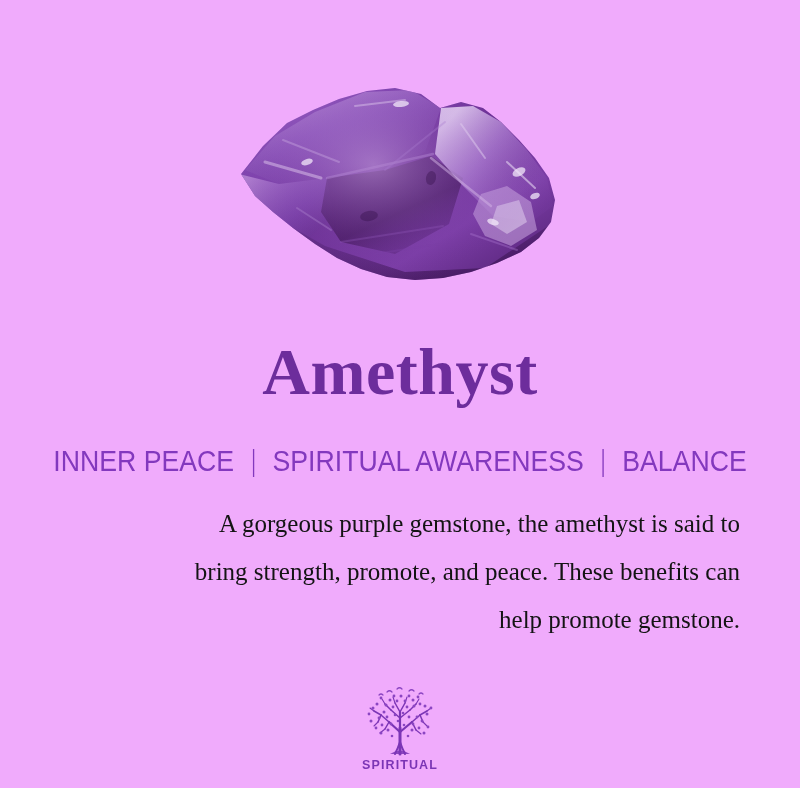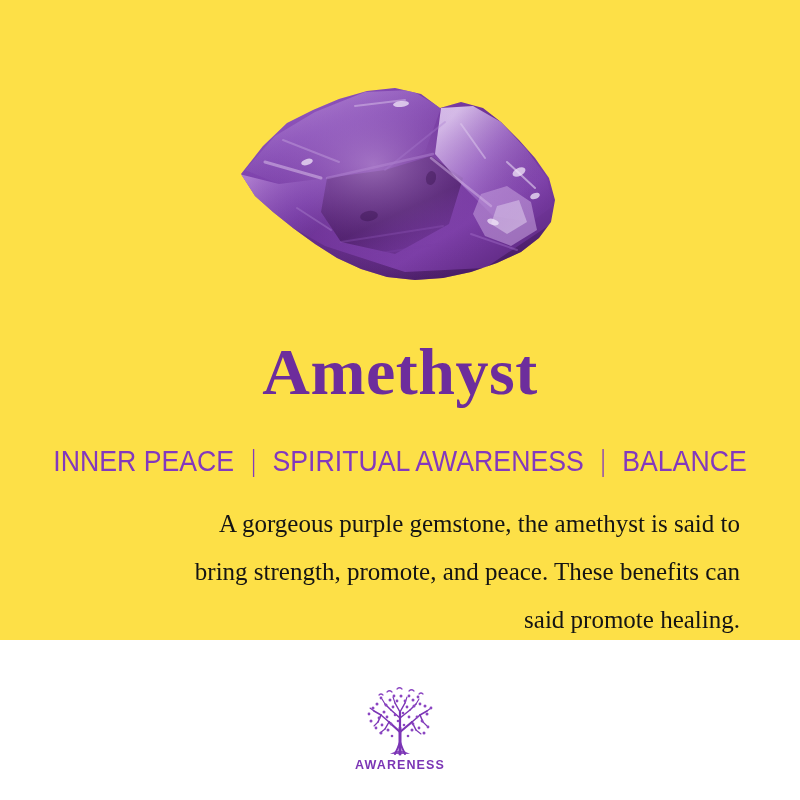--- a/index.html
+++ b/index.html
@@ -11,22 +11,22 @@
     width: 800px;
     height: 800px;
     overflow: hidden;
     font-family: "Liberation Serif", serif;
     -webkit-font-smoothing: antialiased;
   }
 
   .card {
     position: relative;
     width: 800px;
-    height: 640px;
-    background: #fde047;
+    height: 788px;
+    background: #f0abfc;
     box-sizing: border-box;
   }
 
   
   .gem-wrap {
     position: absolute;
     left: 0;
     top: 58px;
     width: 800px;
     height: 250px;
@@ -240,21 +240,21 @@
     <span class="kw">INNER PEACE</span>
     <span class="sep">|</span>
     <span class="kw">SPIRITUAL AWARENESS</span>
     <span class="sep">|</span>
     <span class="kw">BALANCE</span>
   </div>
 
   <div class="body-copy">
     <span class="ln">A gorgeous purple gemstone, the amethyst is said to</span>
     <span class="ln">bring strength, promote, and peace. These benefits can</span>
-    <span class="ln">said promote healing.</span>
+    <span class="ln">help promote gemstone.</span>
   </div>
 
   <div class="brand">
     <svg class="brand-mark" viewBox="0 0 86 72" xmlns="http://www.w3.org/2000/svg">
       <g stroke="#7B35B5" fill="none" stroke-linecap="round" stroke-width="1.5">
 
         <path d="M43,70 L43,44" stroke-width="3"></path>
         <path d="M38,70 Q41,64 43,58" stroke-width="2"></path>
         <path d="M48,70 Q45,64 43,58" stroke-width="2"></path>
 
@@ -337,16 +337,16 @@
       </g>
 
       <g stroke="#8B45C2" fill="none" stroke-width="1.2" stroke-linecap="round">
         <path d="M30,8 q2.5,-2.5 5,0"></path>
         <path d="M40,5 q2.5,-2.5 5,0"></path>
         <path d="M52,7 q2.5,-2.5 5,0"></path>
         <path d="M62,10 q2,-2 4,0"></path>
         <path d="M22,11 q2,-2 4,0"></path>
       </g>
     </svg>
-    <div class="brand-name">AWARENESS</div>
+    <div class="brand-name">SPIRITUAL</div>
   </div>
 
 </div>
 
 </body></html>

